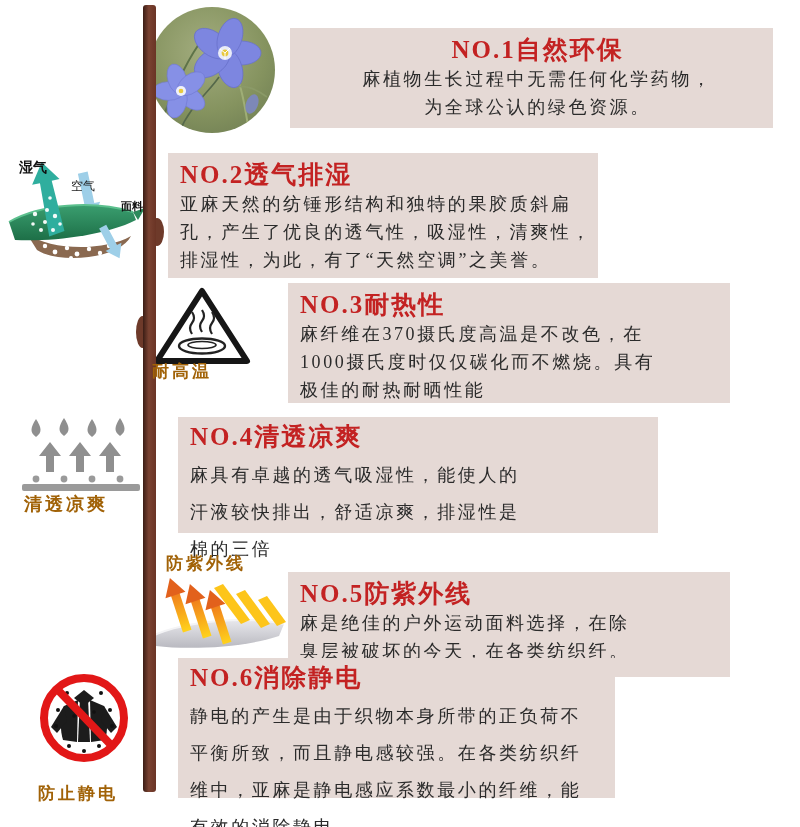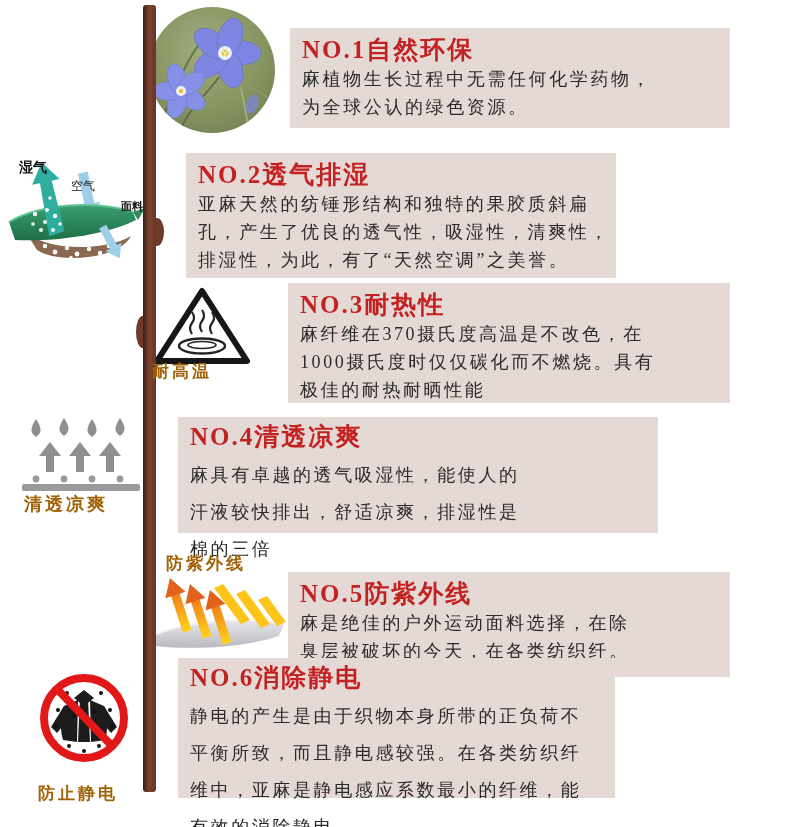--- a/index.html
+++ b/index.html
@@ -93,21 +93,21 @@
             <ellipse rx="20" ry="12" transform="rotate(252) translate(16,0)"></ellipse>
             <ellipse rx="20" ry="12" transform="rotate(324) translate(16,0)"></ellipse>
           </g>
           <circle r="6.5" fill="#eef0fa"></circle>
           <circle r="3" fill="#e8c93e"></circle>
         </g>
       </g>
     </svg>
   </div>
 
-  <div class="box" style="left:290px;top:28px;width:440px;height:100px;">
+  <div class="box" style="left:290px;top:28px;width:483px;height:100px;text-align:center;">
     <div class="sec-title">NO.1自然环保</div>
     <div class="body-line">麻植物生长过程中无需任何化学药物，</div>
     <div class="body-line">为全球公认的绿色资源。</div>
   </div>
 
   <div class="icon-wrap" style="left:5px;top:150px;">
     <svg width="150" height="130" viewBox="0 0 150 130">
       <defs>
         <linearGradient id="sheetg" x1="0" y1="0" x2="0" y2="1">
           <stop offset="0" stop-color="#3a9e6f"></stop>
@@ -158,21 +158,21 @@
       <g transform="translate(108,96) rotate(152)" fill="#9ecfe8">
         <polygon points="0,-14 9,-1 4,-1 4,22 -4,22 -4,-1 -9,-1"></polygon>
       </g>
 
       <text x="14" y="22" font-size="14" font-weight="bold" fill="#111">湿气</text>
       <text x="66" y="40" font-size="12" fill="#222">空气</text>
       <text x="116" y="60" font-size="11" font-weight="bold" fill="#111">面料</text>
     </svg>
   </div>
 
-  <div class="box" style="left:186px;top:153px;width:430px;height:125px;">
+  <div class="box" style="left:168px;top:153px;width:430px;height:125px;">
     <div class="sec-title">NO.2透气排湿</div>
     <div class="body-line">亚麻天然的纺锤形结构和独特的果胶质斜扁</div>
     <div class="body-line">孔，产生了优良的透气性，吸湿性，清爽性，</div>
     <div class="body-line">排湿性，为此，有了“天然空调”之美誉。</div>
   </div>
 
   <div class="icon-wrap" style="left:152px;top:286px;">
     <svg width="100" height="80" viewBox="0 0 100 80">
       <path d="M50,5 L95,75 L5,75 Z" fill="#ffffff" stroke="#161616" stroke-width="6" stroke-linejoin="round"></path>
       <g stroke="#222" stroke-width="2.2" fill="none">

